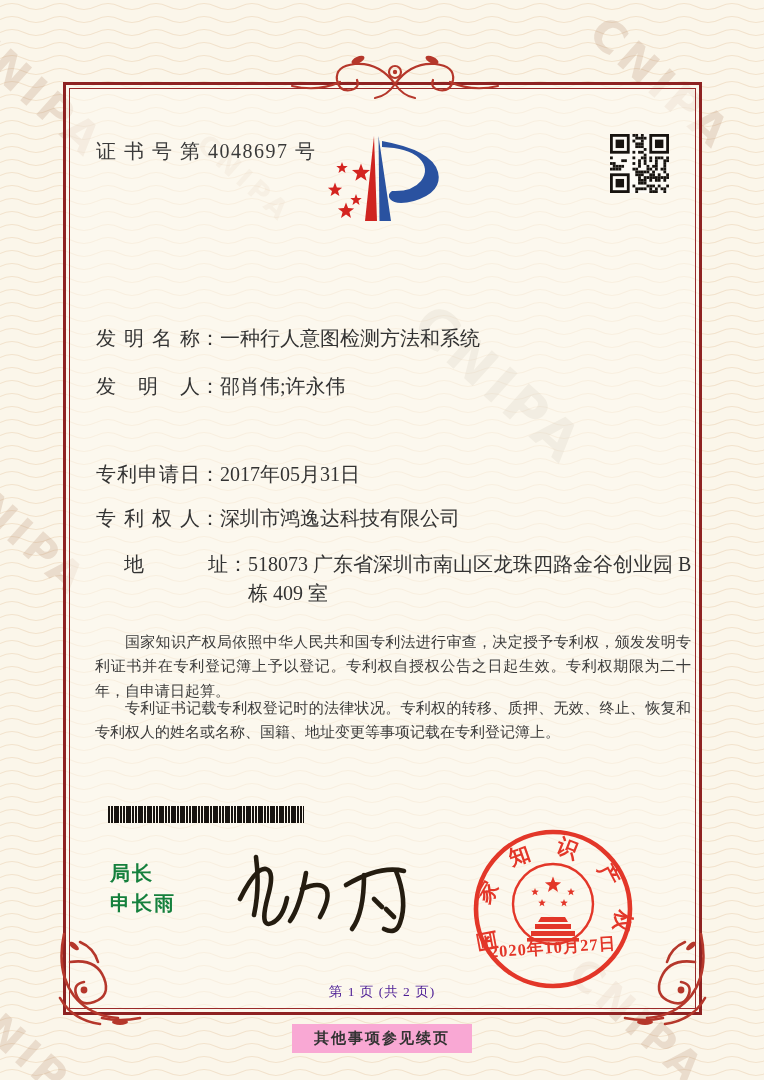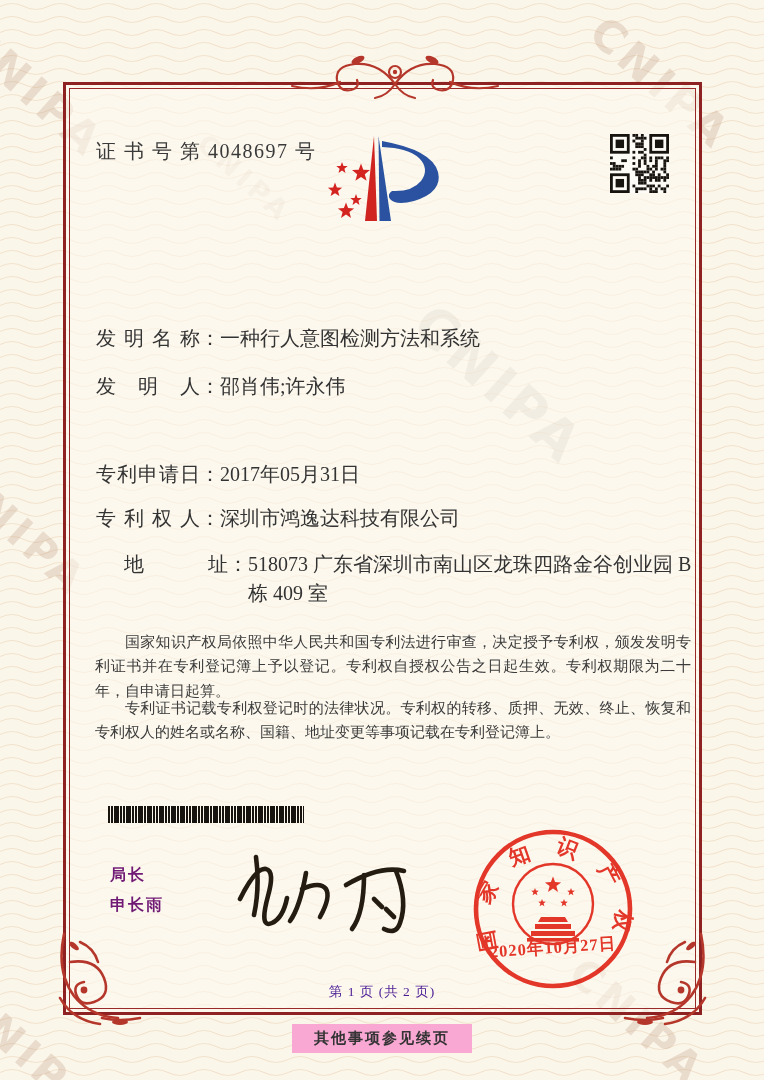--- a/index.html
+++ b/index.html
@@ -42,22 +42,22 @@
   }
   .barcode{
     position:absolute; left:108px; top:806px; width:196px; height:17px;
     background:
       repeating-linear-gradient(90deg,#17130f 0 2px,transparent 2px 3px),
       repeating-linear-gradient(90deg,#17130f 0 1px,transparent 1px 6px),
       repeating-linear-gradient(90deg,transparent 0 8px,#17130f 8px 11px);
   }
   .officer{
     position:absolute; left:110px; top:860px;
-    font-family:Liberation Sans, sans-serif;
-    font-weight:700; font-size:16px; color:#701a75; letter-spacing:2px; line-height:30px;
+    font-family:Liberation Mono, monospace;
+    font-weight:700; font-size:20px; color:#15803d; letter-spacing:2px; line-height:30px;
   }
   .signature{position:absolute; left:218px; top:843px;}
   .seal{position:absolute; left:453px; top:813px; mix-blend-mode:multiply;}
   .pageinfo{
     position:absolute; top:983px; left:50%; transform:translateX(-50%);
     font-size:13.5px; color:#4c1d95; letter-spacing:1px; white-space:nowrap;
   }
   .footnote{
     position:absolute; top:1024px; left:50%; transform:translateX(-50%);
     background:#f9a8d4; padding:5px 22px; font-size:15px; font-weight:600;

